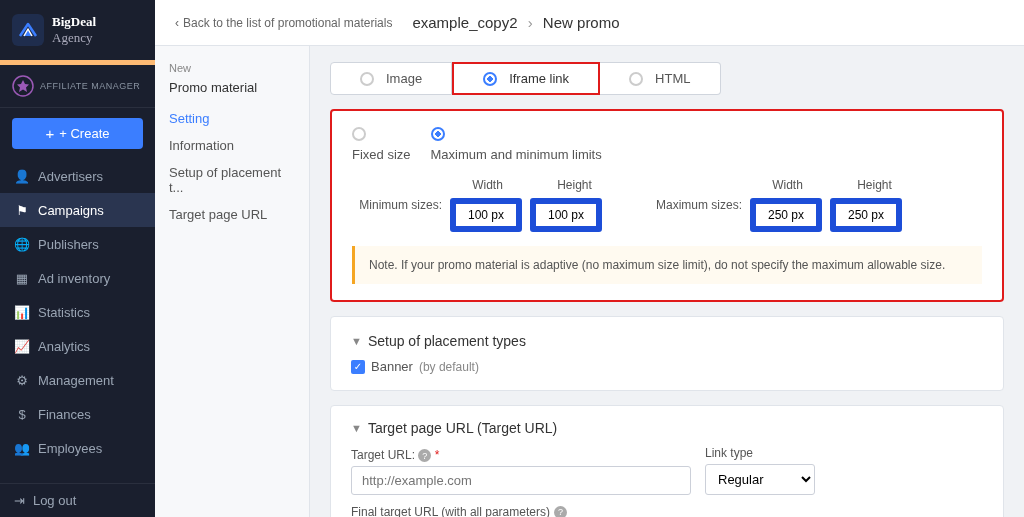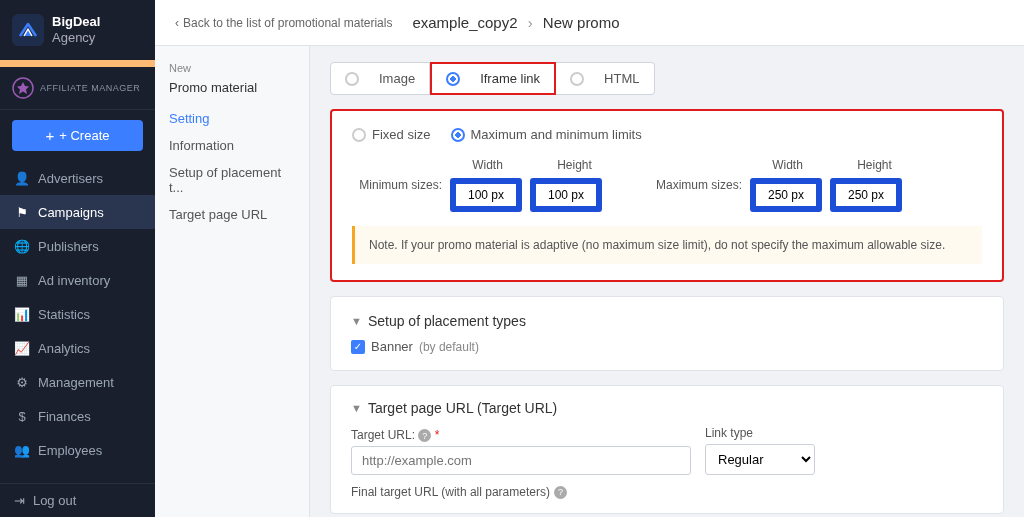--- a/index.html
+++ b/index.html
@@ -1,20 +1,20 @@
 <!DOCTYPE html>
 <html><head>
   <meta charset="utf-8">
   <style>
     * { box-sizing: border-box; margin: 0; padding: 0; }
     body { font-family: 'Segoe UI', Arial, sans-serif; font-size: 13px; background: #f0f2f5; display: flex; height: 517px; overflow: hidden; }
 
     
     .sidebar { width: 155px; background: #1a1f2e; color: #aab; display: flex; flex-direction: column; flex-shrink: 0; height: 517px; overflow: hidden; }
-    .sidebar-logo { display: flex; align-items: center; padding: 14px 12px; border-bottom: 7px solid #fdba74; }
+    .sidebar-logo { display: flex; align-items: center; padding: 14px 12px; border-bottom: 5px solid #fdba74; font-family: Liberation Serif, serif; }
     .logo-icon { width: 32px; height: 32px; margin-right: 8px; }
     .logo-text { color: #fff; font-size: 13px; font-weight: 600; line-height: 1.2; }
     .affiliate-badge { display: flex; align-items: center; padding: 10px 12px; border-bottom: 1px solid #2a2f3e; }
     .affiliate-icon { width: 22px; height: 22px; margin-right: 6px; flex-shrink: 0; }
     .affiliate-label { color: #8892a0; font-size: 9px; letter-spacing: 0.5px; text-transform: uppercase; }
     .create-btn { margin: 10px 12px; background: #3b7eff; color: #fff; border: none; border-radius: 4px; padding: 7px 0; font-size: 13px; cursor: pointer; display: flex; align-items: center; justify-content: center; gap: 5px; }
     .nav-item { display: flex; align-items: center; padding: 9px 14px; color: #9aa5b4; cursor: pointer; font-size: 13px; gap: 8px; }
     .nav-item.active { color: #fff; background: #2a3550; }
     .nav-item .nav-icon { width: 16px; height: 16px; flex-shrink: 0; display: flex; align-items: center; justify-content: center; }
     .logout-item { display: flex; align-items: center; padding: 9px 14px; color: #9aa5b4; cursor: pointer; font-size: 13px; gap: 8px; margin-top: auto; border-top: 1px solid #2a2f3e; }
@@ -36,34 +36,34 @@
     .sub-sidebar-title { font-size: 11px; color: #888; padding: 4px 14px; text-transform: none; font-weight: 500; }
     .sub-sidebar-subtitle { font-size: 13px; color: #333; padding: 2px 14px 10px; font-weight: 500; }
     .sub-nav-item { padding: 6px 14px; font-size: 13px; color: #555; cursor: pointer; }
     .sub-nav-item.active { color: #3b7eff; font-weight: 500; }
 
     
     .page-content { flex: 1; padding: 16px 20px; overflow-y: auto; background: #f0f2f5; }
 
     
     .tabs { display: flex; gap: 0; margin-bottom: 14px; }
-    .tab { padding: 7px 14px; border: 1px solid #d0d5dd; background: #fff; cursor: pointer; font-size: 13px; color: #555; display: flex; align-items: center; gap: 20px; }
+    .tab { padding: 7px 29px; border: 1px solid #d0d5dd; background: #fff; cursor: pointer; font-size: 13px; color: #555; display: flex; align-items: center; gap: 12px; }
     .tab:first-child { border-radius: 4px 0 0 4px; }
     .tab:last-child { border-radius: 0 4px 4px 0; }
     .tab + .tab { border-left: none; }
     .tab.active { border: 2px solid #e01b1b; color: #333; font-weight: 500; z-index: 1; }
     .radio-dot { width: 14px; height: 14px; border-radius: 50%; border: 2px solid #ccc; display: inline-block; flex-shrink: 0; }
     .radio-dot.selected { border-color: #3b7eff; background: radial-gradient(circle, #3b7eff 40%, #fff 41%); }
 
     
     .form-card { background: #fff; border-radius: 4px; padding: 16px 20px; margin-bottom: 14px; border: 1px solid #e0e4ea; }
     .form-card.highlighted { border: 2px solid #e01b1b; }
 
     .size-options { display: flex; align-items: center; gap: 20px; margin-bottom: 16px; }
-    .radio-option { display: flex; align-items: center; gap: 6px; cursor: pointer; font-size: 13px; color: #555; }
+    .radio-option { display: flex; gap: 6px; cursor: pointer; font-size: 13px; color: #555; flex-direction: column; }
 
     .size-row { display: flex; align-items: center; gap: 40px; }
     .size-group { display: flex; align-items: center; gap: 8px; }
     .size-cols { display: flex; flex-direction: column; gap: 6px; }
     .size-header-row { display: flex; gap: 12px; margin-left: 0; }
     .col-header { width: 75px; text-align: center; font-size: 12px; color: #555; }
     .size-inputs-row { display: flex; align-items: center; gap: 8px; }
     .size-label { font-size: 12px; color: #555; width: 90px; text-align: right; }
     .size-input { width: 72px; border: 6px solid #1d4ed8; border-radius: 3px; padding: 4px 6px; font-size: 12px; text-align: center; }
 

